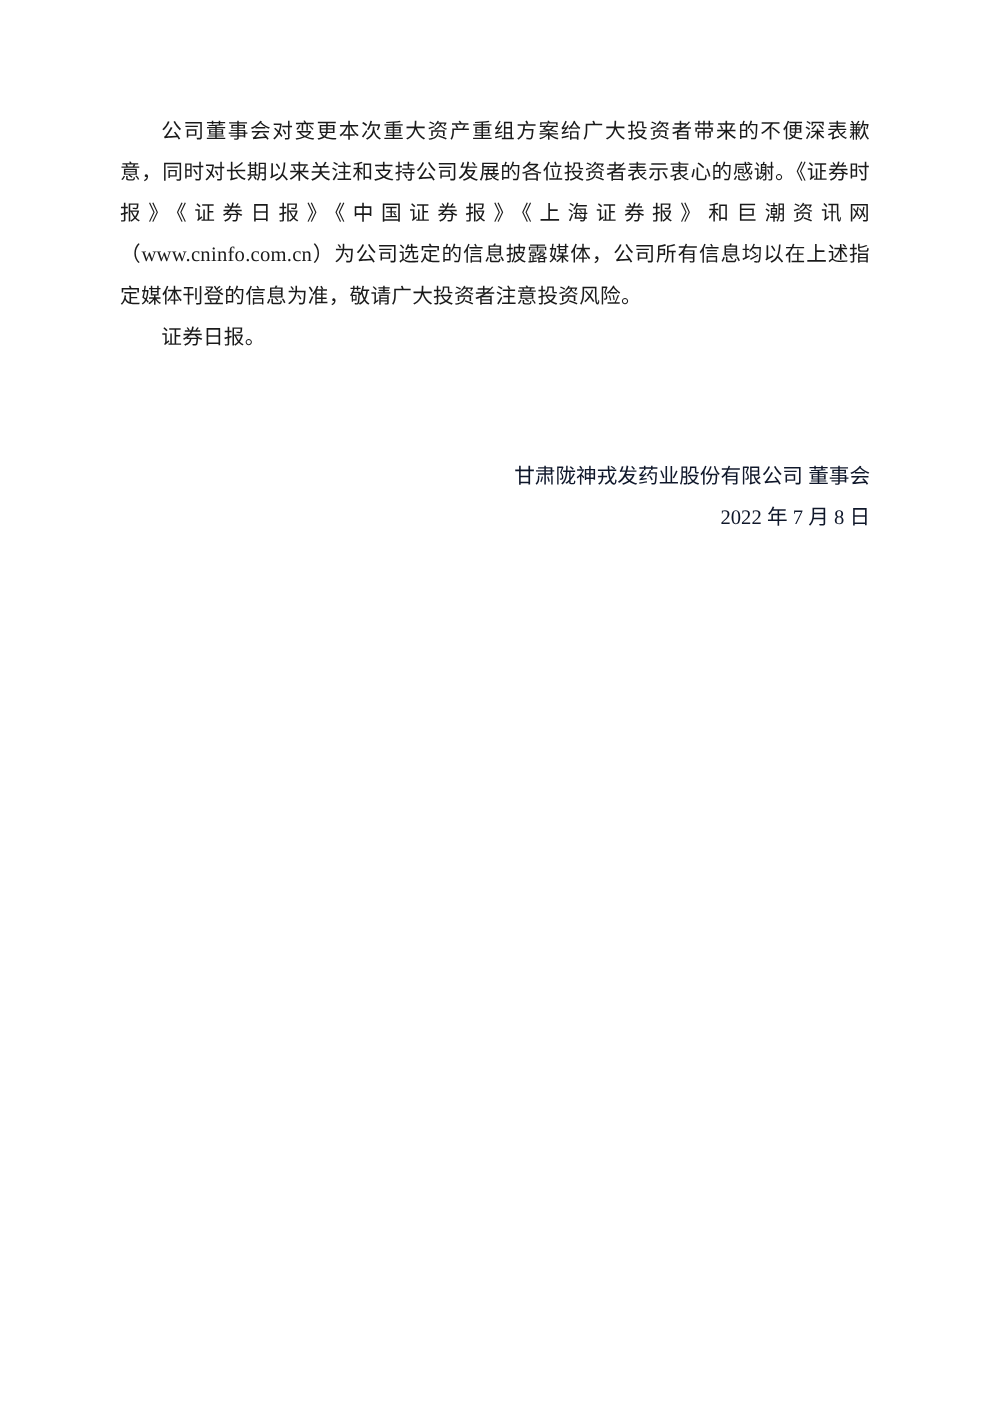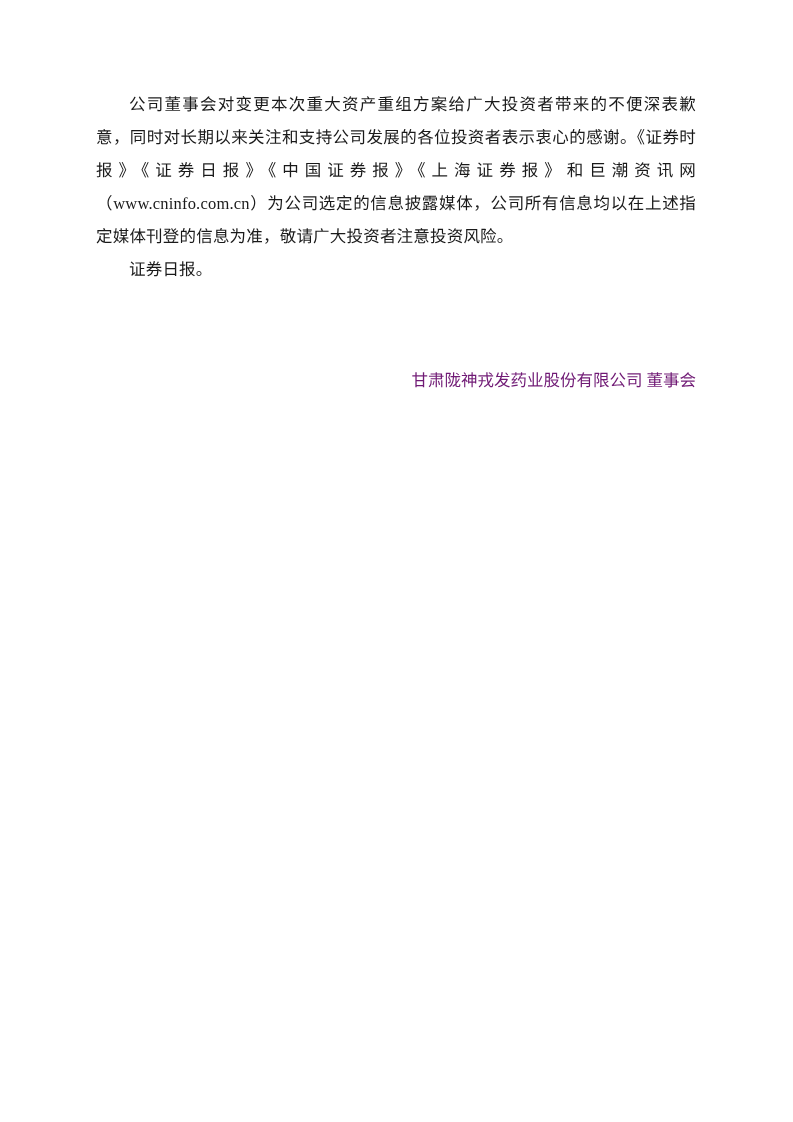--- a/index.html
+++ b/index.html
@@ -38,21 +38,21 @@
     text-indent: 2em;
   }
   .para + .para {
     margin-top: 0;
   }
   .signature-block {
     margin-top: 78px;
     text-align: right;
     font-size: 16.5px;
     line-height: 33px;
-    color: #701a75;
+    color: #0f172a;
   }
   .sig-line {
     display: block;
     white-space: pre;
   }
   .date-line {
     display: block;
     white-space: pre;
   }
 </style>
@@ -61,16 +61,17 @@
 
 <div class="page">
   <div class="content">
 
     <p class="para indent">公司董事会对变更本次重大资产重组方案给广大投资者带来的不便深表歉意，同时对长期以来关注和支持公司发展的各位投资者表示衷心的感谢。《证券时报》《证券日报》《中国证券报》《上海证券报》和巨潮资讯网（www.cninfo.com.cn）为公司选定的信息披露媒体，公司所有信息均以在上述指定媒体刊登的信息为准，敬请广大投资者注意投资风险。</p>
 
     <p class="para indent">证券日报。</p>
 
     <div class="signature-block">
       <span class="sig-line">甘肃陇神戎发药业股份有限公司 董事会</span>
+      <span class="date-line">2022 年 7 月 8 日</span>
     </div>
 
   </div>
 </div>
 
 </body></html>

